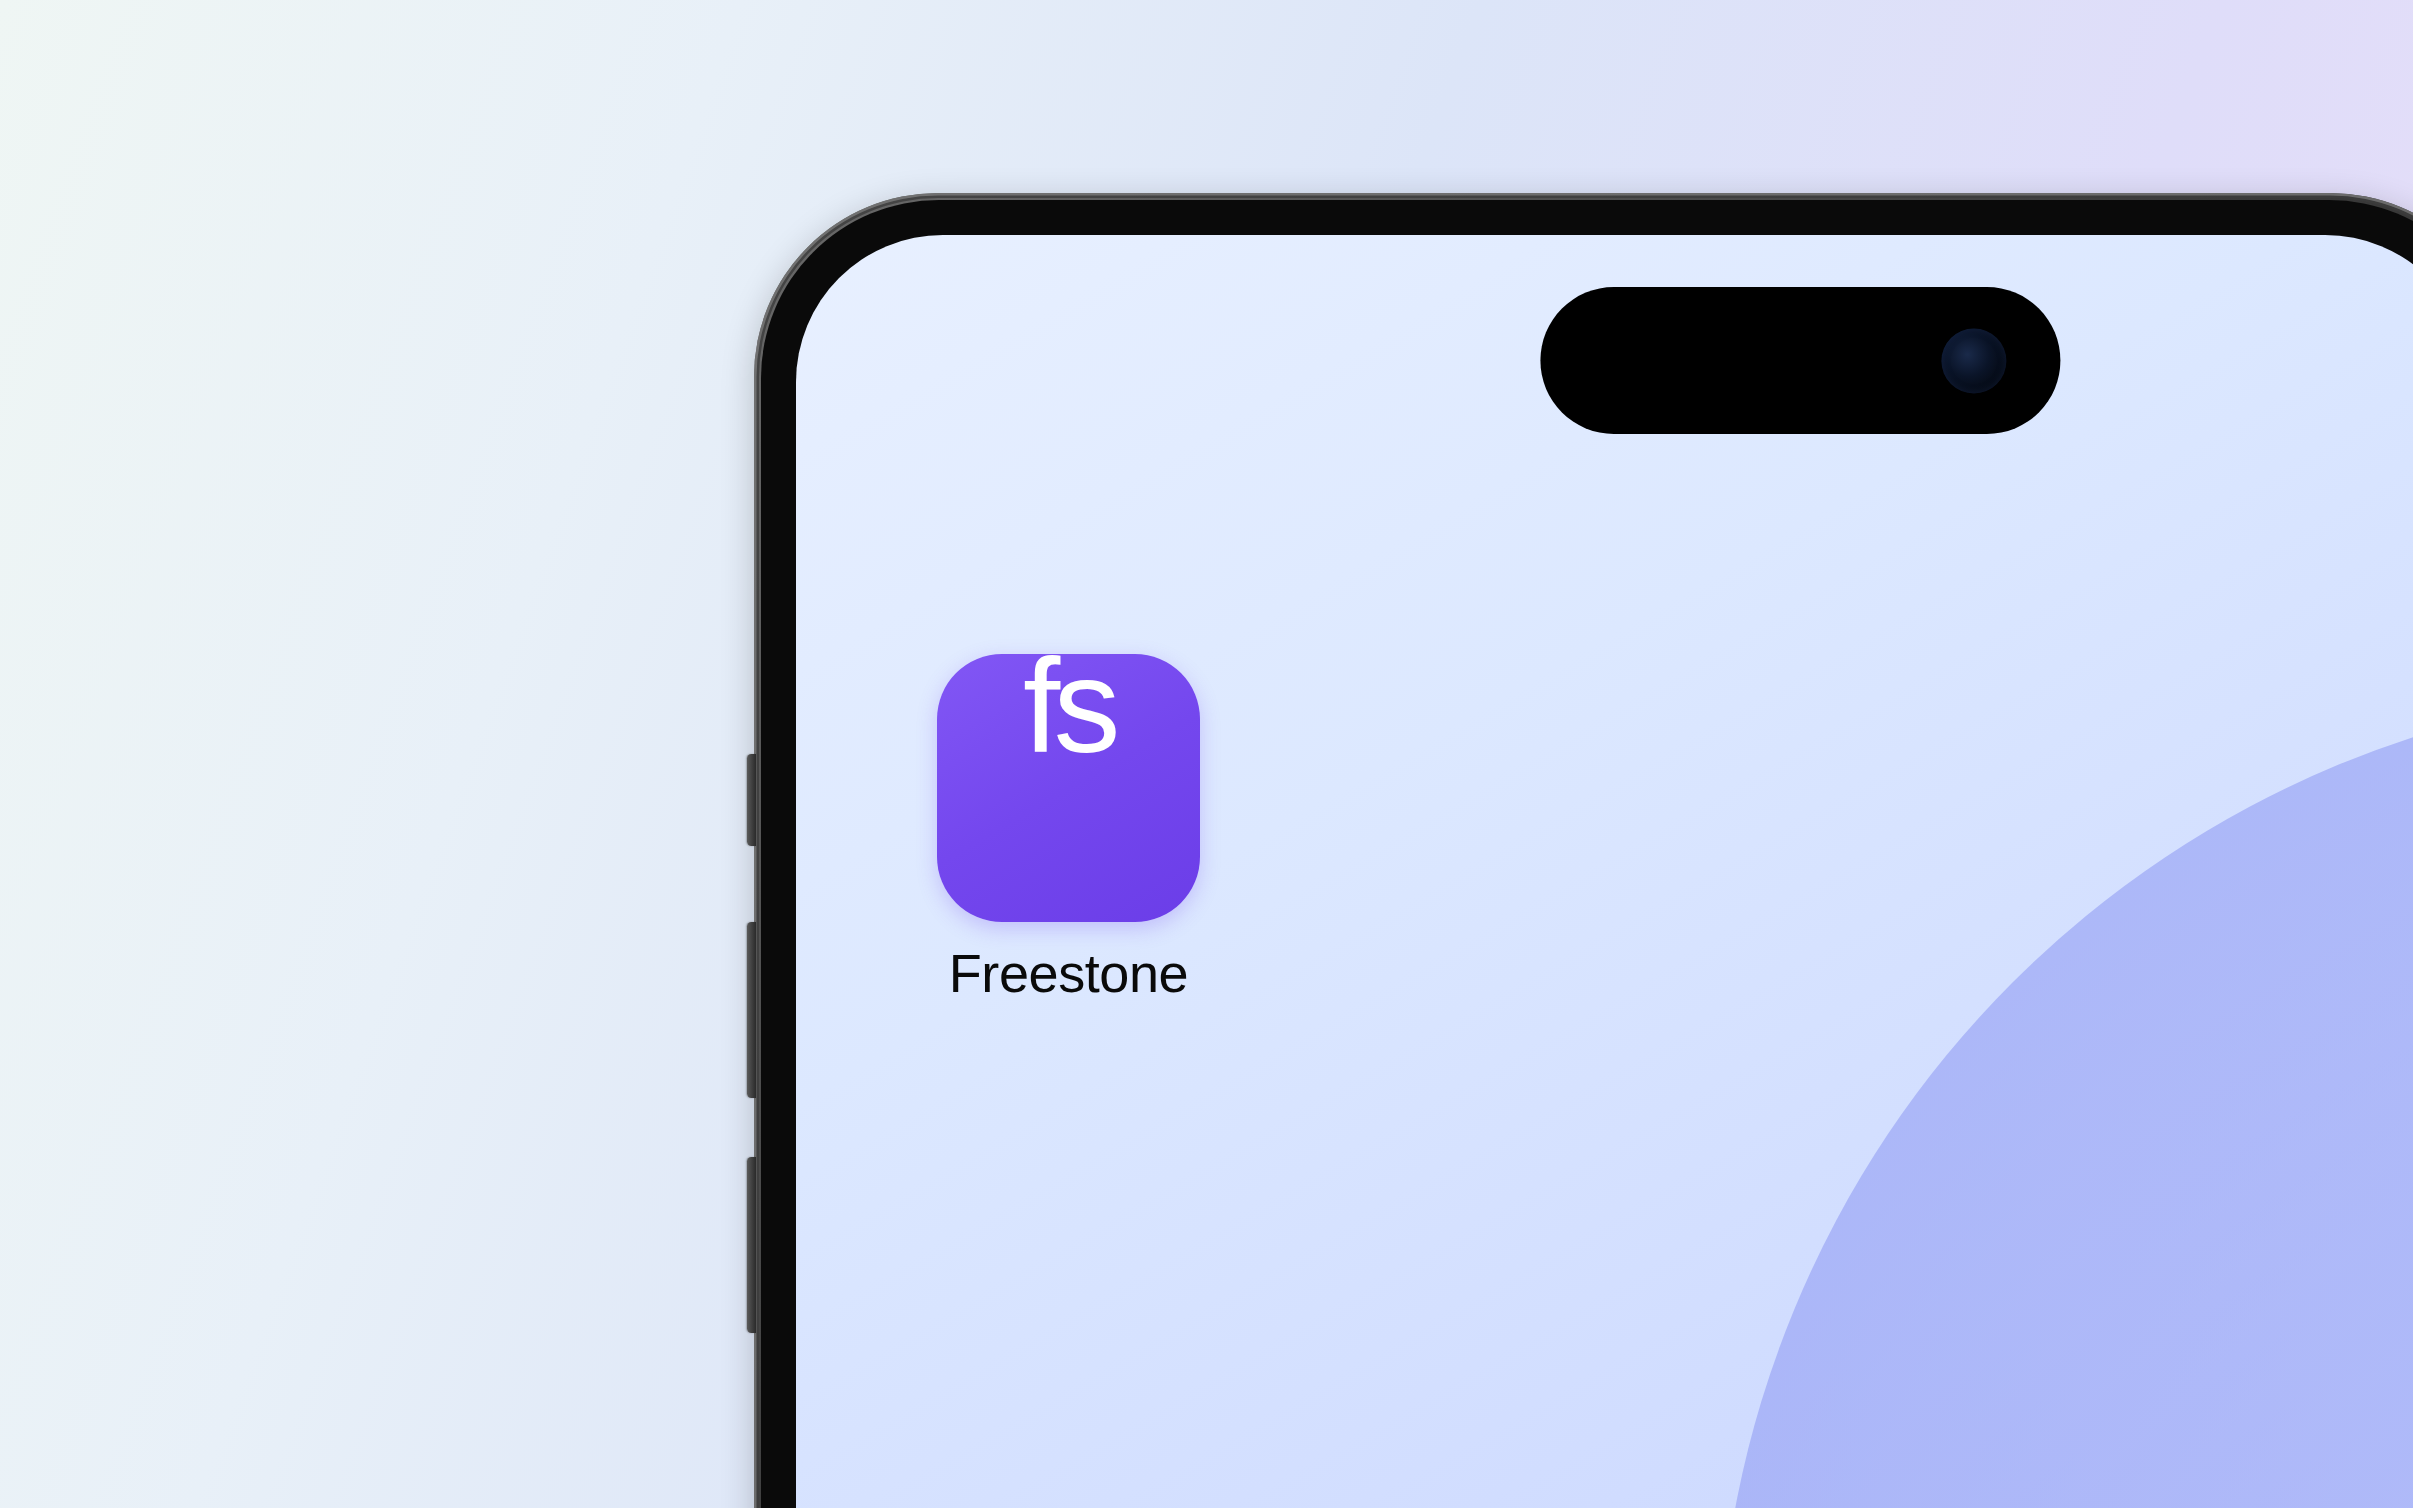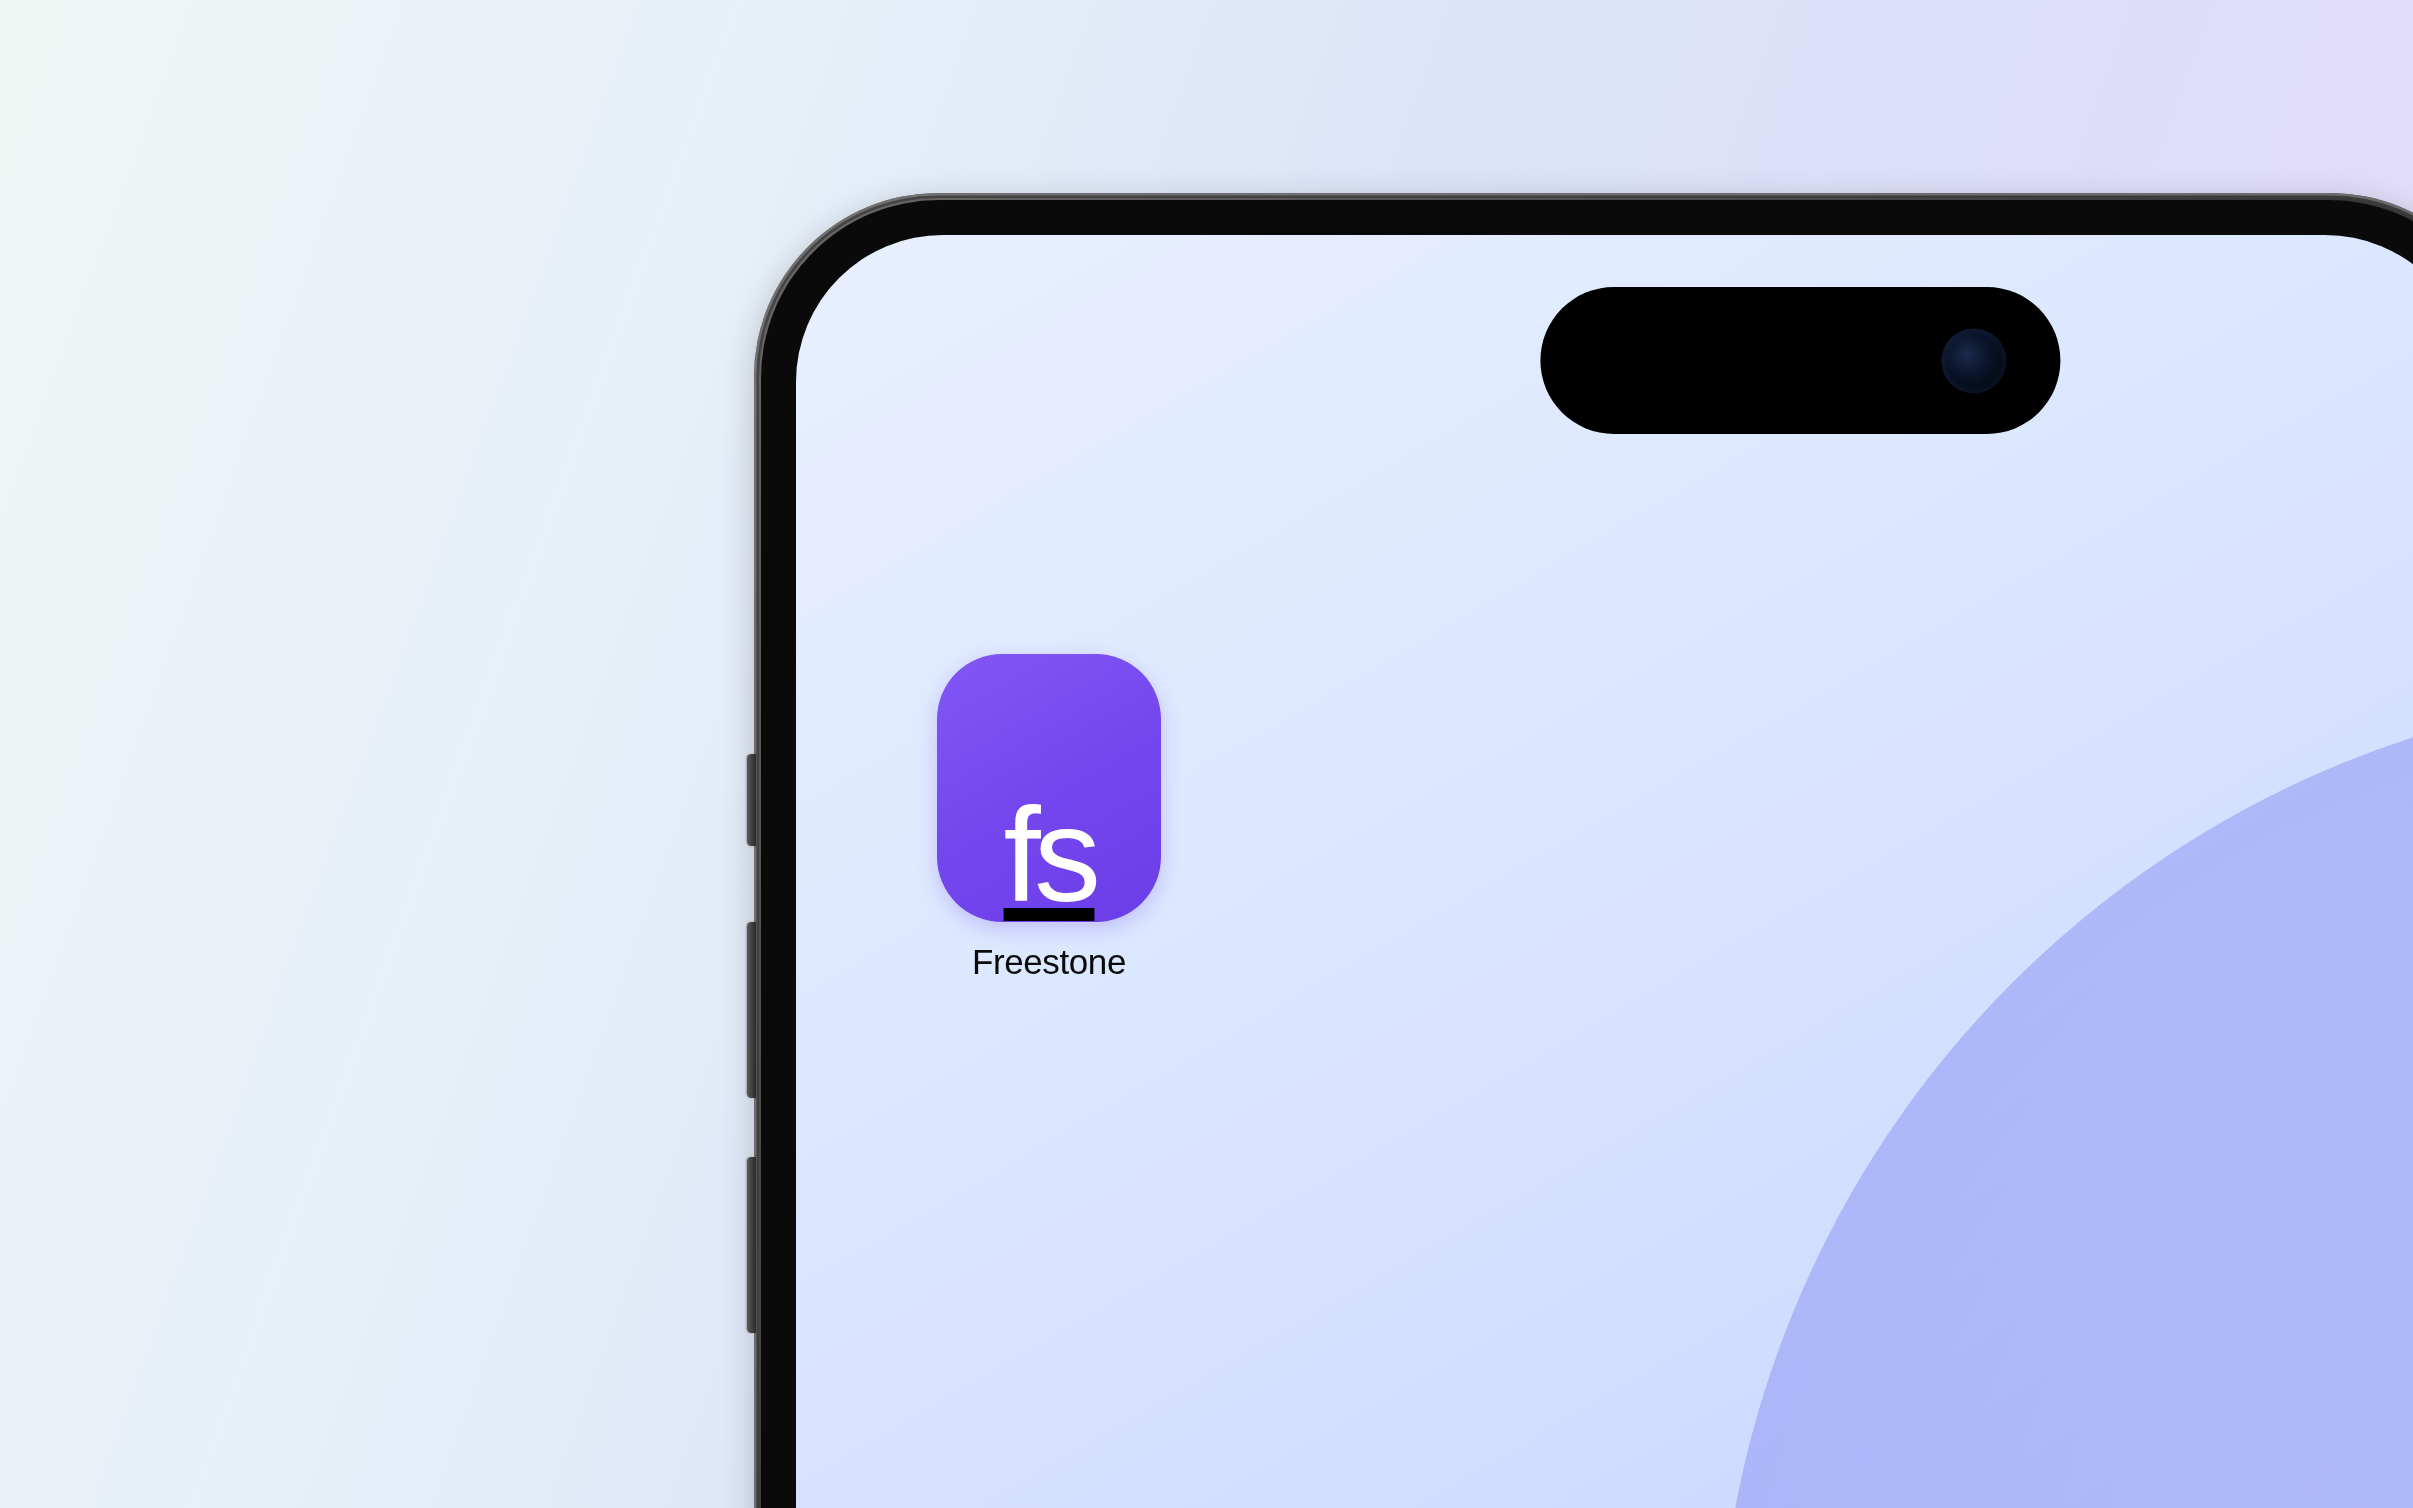--- a/index.html
+++ b/index.html
@@ -108,45 +108,44 @@
       position: absolute;
       top: 419px;
       left: 141px;
       display: flex;
       flex-direction: column;
       align-items: center;
       gap: 20px;
     }
 
     .app-icon {
-      width: 224px;
+      width: 263px;
       height: 268px;
       background: linear-gradient(150deg, #8257f5 0%, #7447ee 50%, #6b3de8 100%);
       border-radius: 65px;
       display: flex;
-      align-items: flex-end;
+      align-items: flex-start;
       justify-content: center;
       box-shadow: 0 6.7px 20px rgba(116, 71, 238, 0.25);
       cursor: pointer;
-      text-decoration: underline;
     }
 
     .app-icon-text {
       color: #ffffff;
       font-size: 134px;
       font-weight: 400;
       letter-spacing: -6.7px;
       line-height: 1;
       margin-top: -15px;
       font-family: -apple-system, "SF Pro Display", Helvetica, Arial, sans-serif;
     }
 
     .app-label {
       color: #0a0a0a;
-      font-size: 35px;
+      font-size: 54px;
       font-weight: 400;
       text-align: center;
       letter-spacing: -0.4px;
     }
   </style>
 </head>
 <body>
 
 <div class="phone-frame">
   <div class="side-button btn-1"></div>

